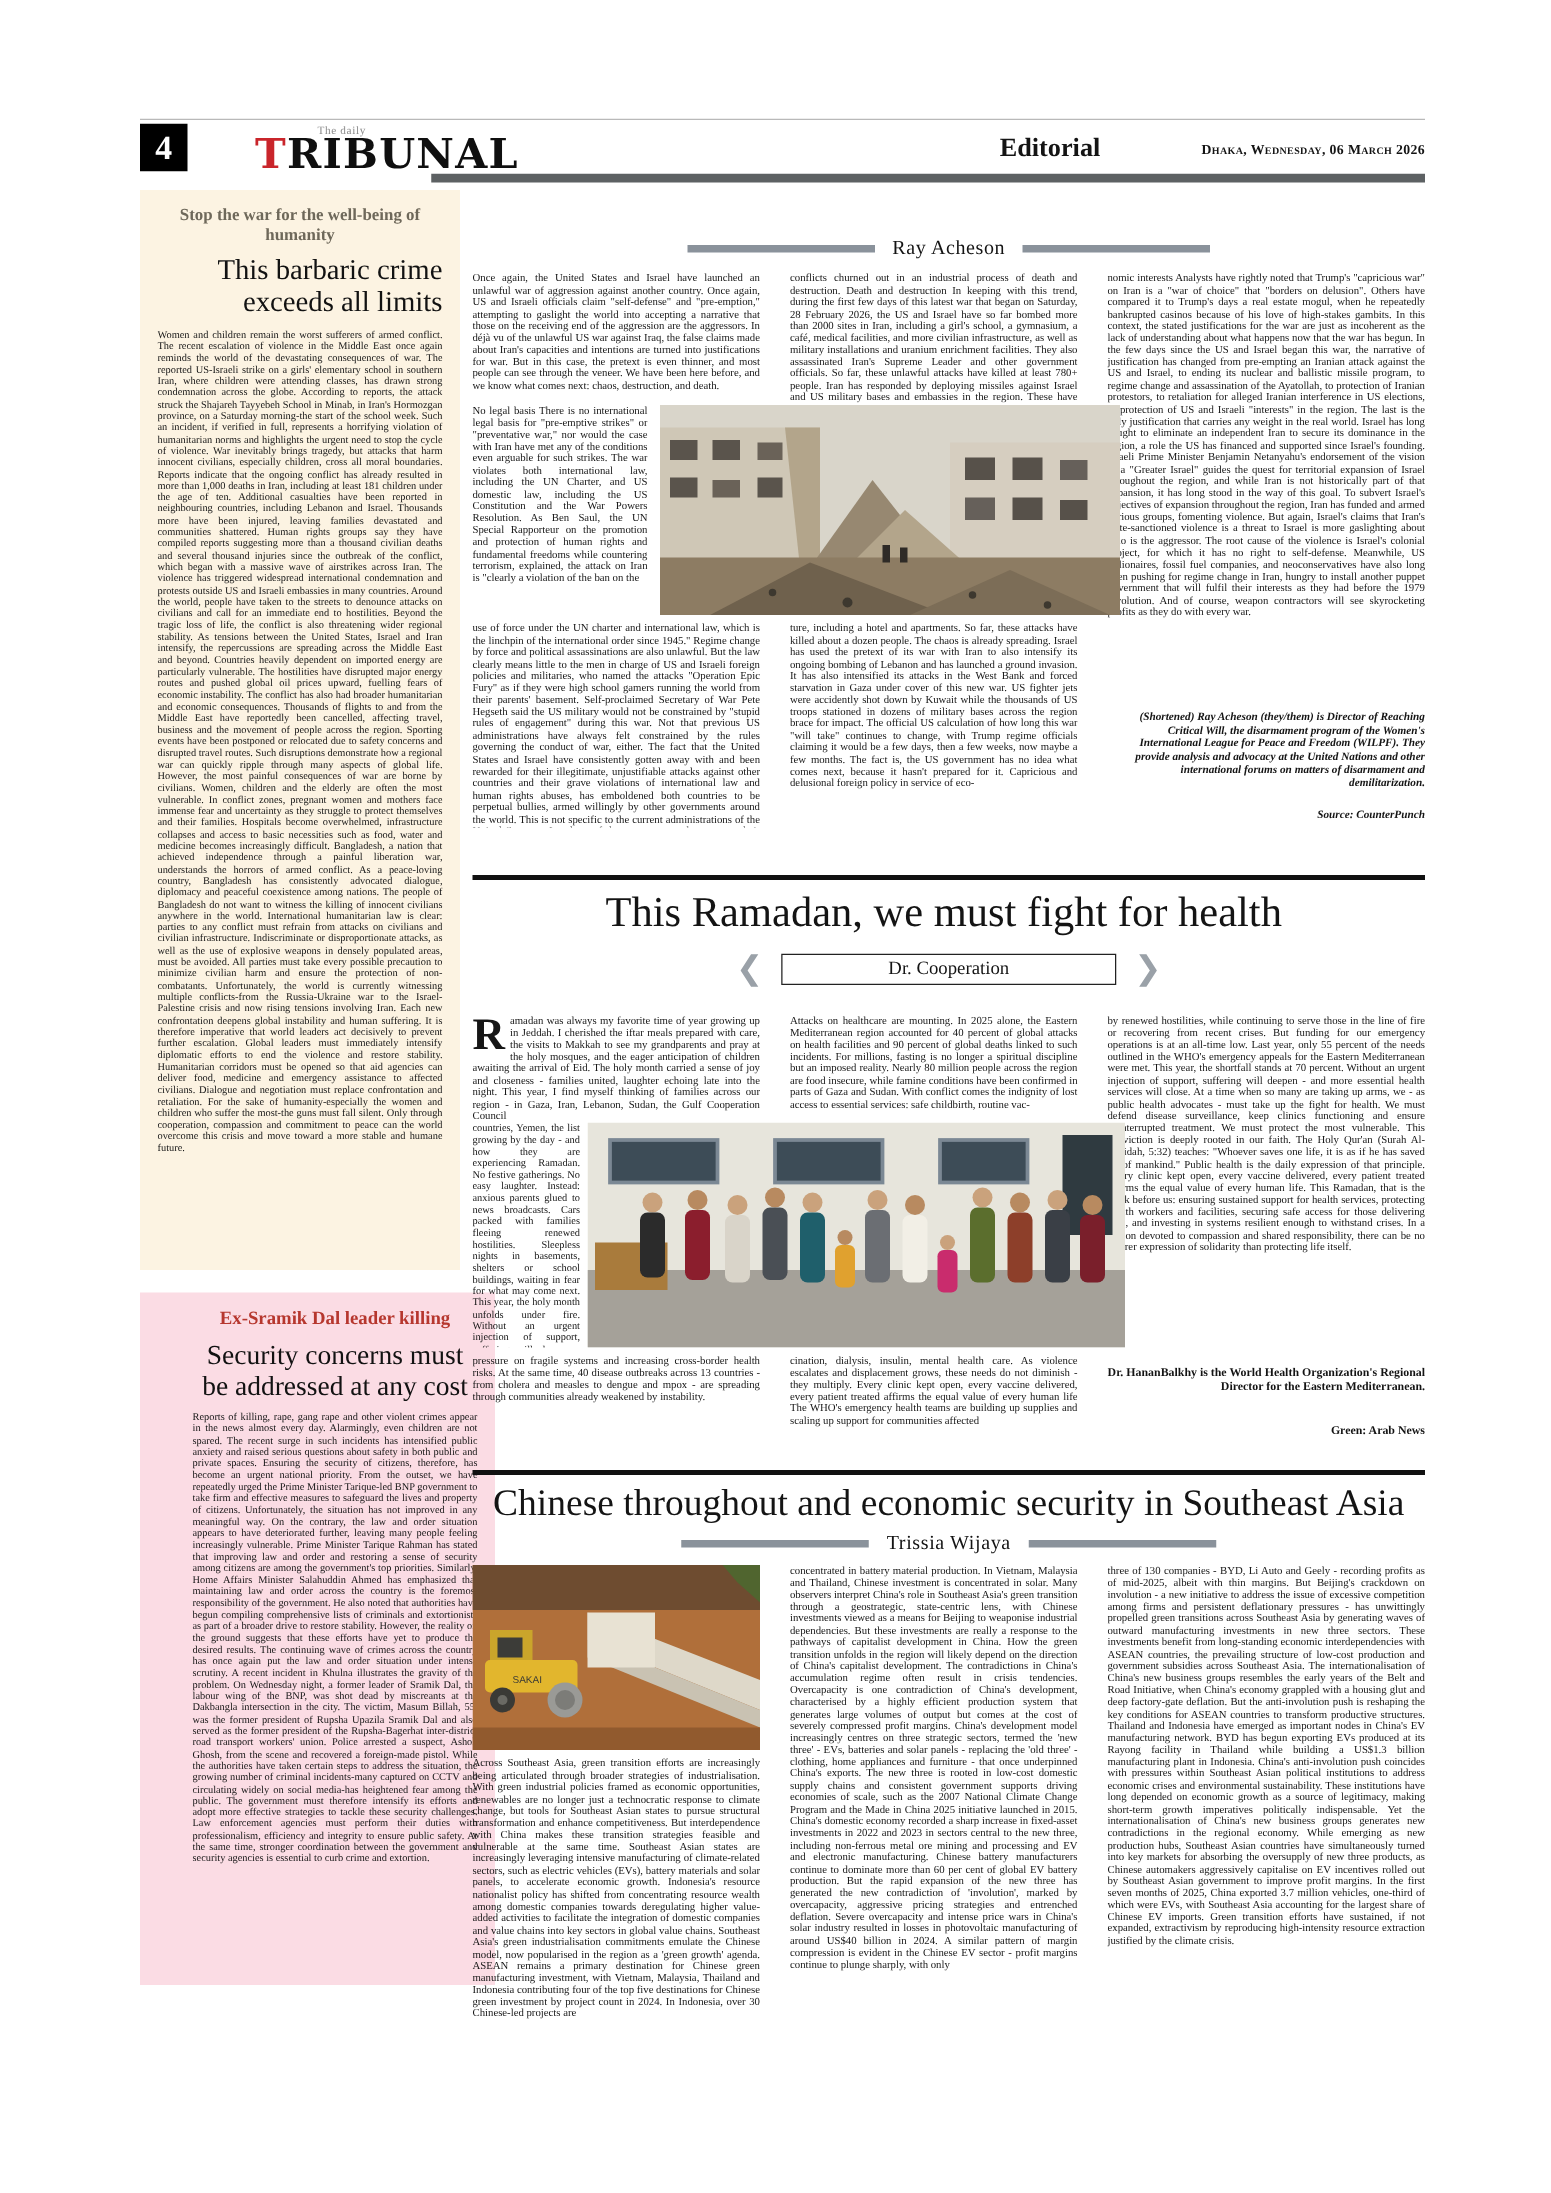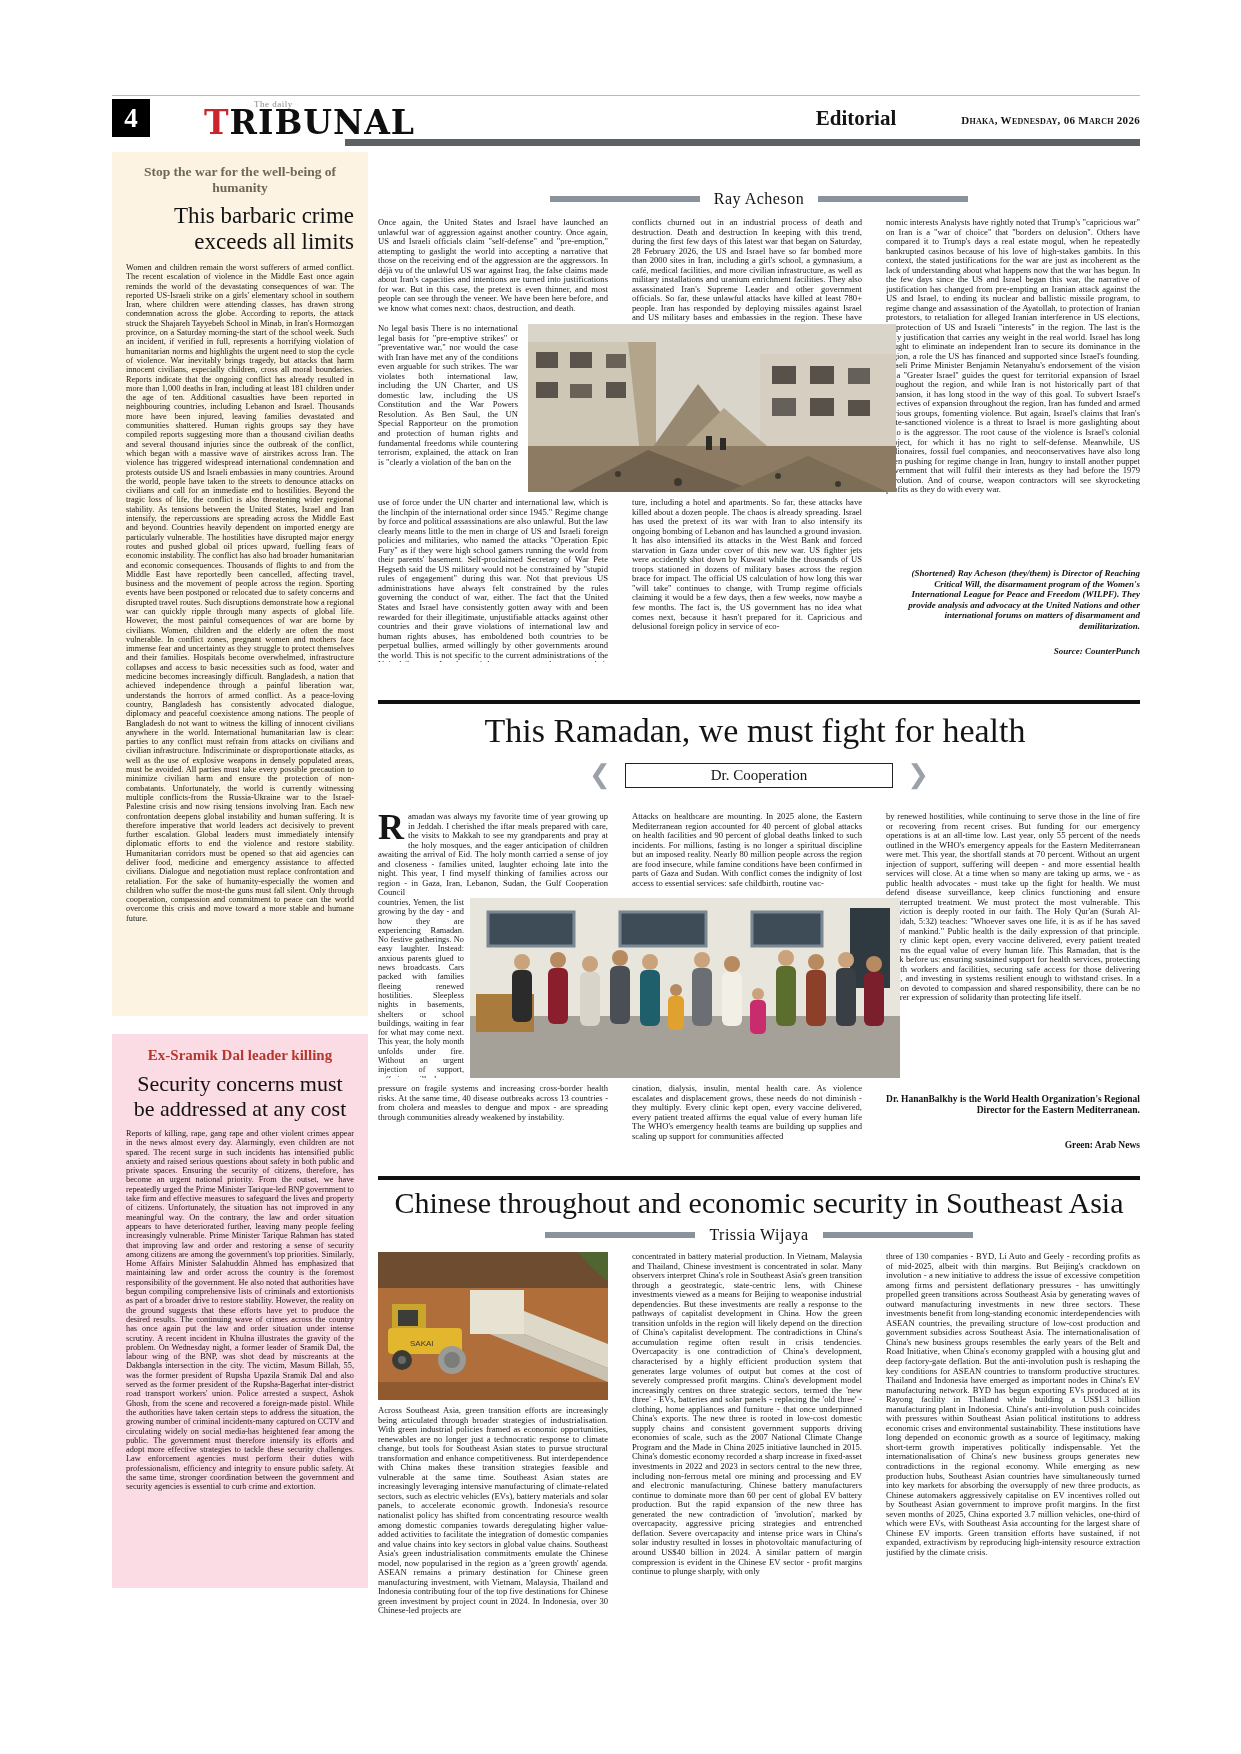--- a/index.html
+++ b/index.html
@@ -10,21 +10,21 @@
   .rule-thin{background:#b9b9b9;height:1px;}
   .grayband{background:#5d6163;height:7px;}
   .blackrule{background:#111;height:4px;}
   .pagenum{background:#000;color:#fff;font-size:27px;font-weight:bold;text-align:center;line-height:38px;}
   .logo{font-weight:900;font-size:33px;letter-spacing:1px;color:#0f0f0f;line-height:34px;font-family:"DejaVu Serif",serif;}
   .logo .red{color:#c9252b;}
   .tagline{font-size:9px;color:#8a8a8a;letter-spacing:.5px;}
   .section-lbl{font-size:21px;font-weight:bold;text-align:center;}
   .date{font-size:11px;font-variant:small-caps;font-weight:600;text-align:right;letter-spacing:.3px;}
   .box1{background:#fcf3e2;}
-  .box2{background:#fbdce4;}
+  .box2{background:#fbdce4;padding-left:28px;}
   .boxpad{padding:12px 14px 10px 14px;box-sizing:border-box;height:100%;overflow:hidden;}
   .kicker1{font-size:13.5px;line-height:16px;font-weight:bold;color:#6e685a;text-align:center;}
   .kicker2{font-size:15px;line-height:18px;font-weight:bold;color:#b6372e;text-align:center;}
   .boxhead1{font-size:23px;line-height:26px;text-align:right;margin:7px 0 8px 0;color:#121212;}
   .boxhead2{font-size:22px;line-height:25px;text-align:center;margin:7px 0 8px 0;color:#121212;}
   .h-main{font-size:42px;line-height:46px;text-align:center;font-weight:500;}
   .h-sec{font-size:34px;line-height:38px;text-align:center;font-weight:500;}
   .h-china{font-size:30px;line-height:34px;text-align:center;font-weight:500;}
   .byline-row{display:flex;align-items:center;justify-content:center;gap:14px;}
   .byline{font-size:16px;letter-spacing:.5px;}
@@ -38,21 +38,21 @@
 </style>
 </head>
 <body>
 
 <div class="page">
 
   <div class="abs rule-thin" style="left:112px;top:95px;width:1028px;"></div>
   <div class="abs pagenum" style="left:112px;top:99px;width:38px;height:38px;">4</div>
   <div class="abs tagline" style="left:254px;top:99px;">The daily</div>
   <div class="abs logo" style="left:156px;top:106px;margin-left:48px;"><span class="red">T</span><span>RIBUNAL</span></div>
-  <div class="abs section-lbl" style="left:776px;top:106px;width:160px;text-align:center;">Editorial</div>
+  <div class="abs section-lbl" style="left:760px;top:106px;width:160px;text-align:center;">Editorial</div>
   <div class="abs date" style="left:930px;top:114px;width:210px;">Dhaka, Wednesday, 06 March 2026</div>
   <div class="abs grayband" style="left:345px;top:139px;width:795px;"></div>
 
   <div class="abs box1" style="left:112px;top:152px;width:256px;height:864px;">
     <div class="boxpad">
       <div class="kicker1">Stop the war for the well-being of humanity</div>
       <div class="boxhead1">This barbaric crime exceeds all limits</div>
       <div class="bt bt-sm" style="height:712px;">Women and children remain the worst sufferers of armed conflict. The recent escalation of violence in the Middle East once again reminds the world of the devastating consequences of war. The reported US-Israeli strike on a girls' elementary school in southern Iran, where children were attending classes, has drawn strong condemnation across the globe. According to reports, the attack struck the Shajareh Tayyebeh School in Minab, in Iran's Hormozgan province, on a Saturday morning-the start of the school week. Such an incident, if verified in full, represents a horrifying violation of humanitarian norms and highlights the urgent need to stop the cycle of violence. War inevitably brings tragedy, but attacks that harm innocent civilians, especially children, cross all moral boundaries. Reports indicate that the ongoing conflict has already resulted in more than 1,000 deaths in Iran, including at least 181 children under the age of ten. Additional casualties have been reported in neighbouring countries, including Lebanon and Israel. Thousands more have been injured, leaving families devastated and communities shattered. Human rights groups say they have compiled reports suggesting more than a thousand civilian deaths and several thousand injuries since the outbreak of the conflict, which began with a massive wave of airstrikes across Iran. The violence has triggered widespread international condemnation and protests outside US and Israeli embassies in many countries. Around the world, people have taken to the streets to denounce attacks on civilians and call for an immediate end to hostilities. Beyond the tragic loss of life, the conflict is also threatening wider regional stability. As tensions between the United States, Israel and Iran intensify, the repercussions are spreading across the Middle East and beyond. Countries heavily dependent on imported energy are particularly vulnerable. The hostilities have disrupted major energy routes and pushed global oil prices upward, fuelling fears of economic instability. The conflict has also had broader humanitarian and economic consequences. Thousands of flights to and from the Middle East have reportedly been cancelled, affecting travel, business and the movement of people across the region. Sporting events have been postponed or relocated due to safety concerns and disrupted travel routes. Such disruptions demonstrate how a regional war can quickly ripple through many aspects of global life. However, the most painful consequences of war are borne by civilians. Women, children and the elderly are often the most vulnerable. In conflict zones, pregnant women and mothers face immense fear and uncertainty as they struggle to protect themselves and their families. Hospitals become overwhelmed, infrastructure collapses and access to basic necessities such as food, water and medicine becomes increasingly difficult. Bangladesh, a nation that achieved independence through a painful liberation war, understands the horrors of armed conflict. As a peace-loving country, Bangladesh has consistently advocated dialogue, diplomacy and peaceful coexistence among nations. The people of Bangladesh do not want to witness the killing of innocent civilians anywhere in the world. International humanitarian law is clear: parties to any conflict must refrain from attacks on civilians and civilian infrastructure. Indiscriminate or disproportionate attacks, as well as the use of explosive weapons in densely populated areas, must be avoided. All parties must take every possible precaution to minimize civilian harm and ensure the protection of non-combatants. Unfortunately, the world is currently witnessing multiple conflicts-from the Russia-Ukraine war to the Israel-Palestine crisis and now rising tensions involving Iran. Each new confrontation deepens global instability and human suffering. It is therefore imperative that world leaders act decisively to prevent further escalation. Global leaders must immediately intensify diplomatic efforts to end the violence and restore stability. Humanitarian corridors must be opened so that aid agencies can deliver food, medicine and emergency assistance to affected civilians. Dialogue and negotiation must replace confrontation and retaliation. For the sake of humanity-especially the women and children who suffer the most-the guns must fall silent. Only through cooperation, compassion and commitment to peace can the world overcome this crisis and move toward a more stable and humane future.</div>
     </div>
   </div>

